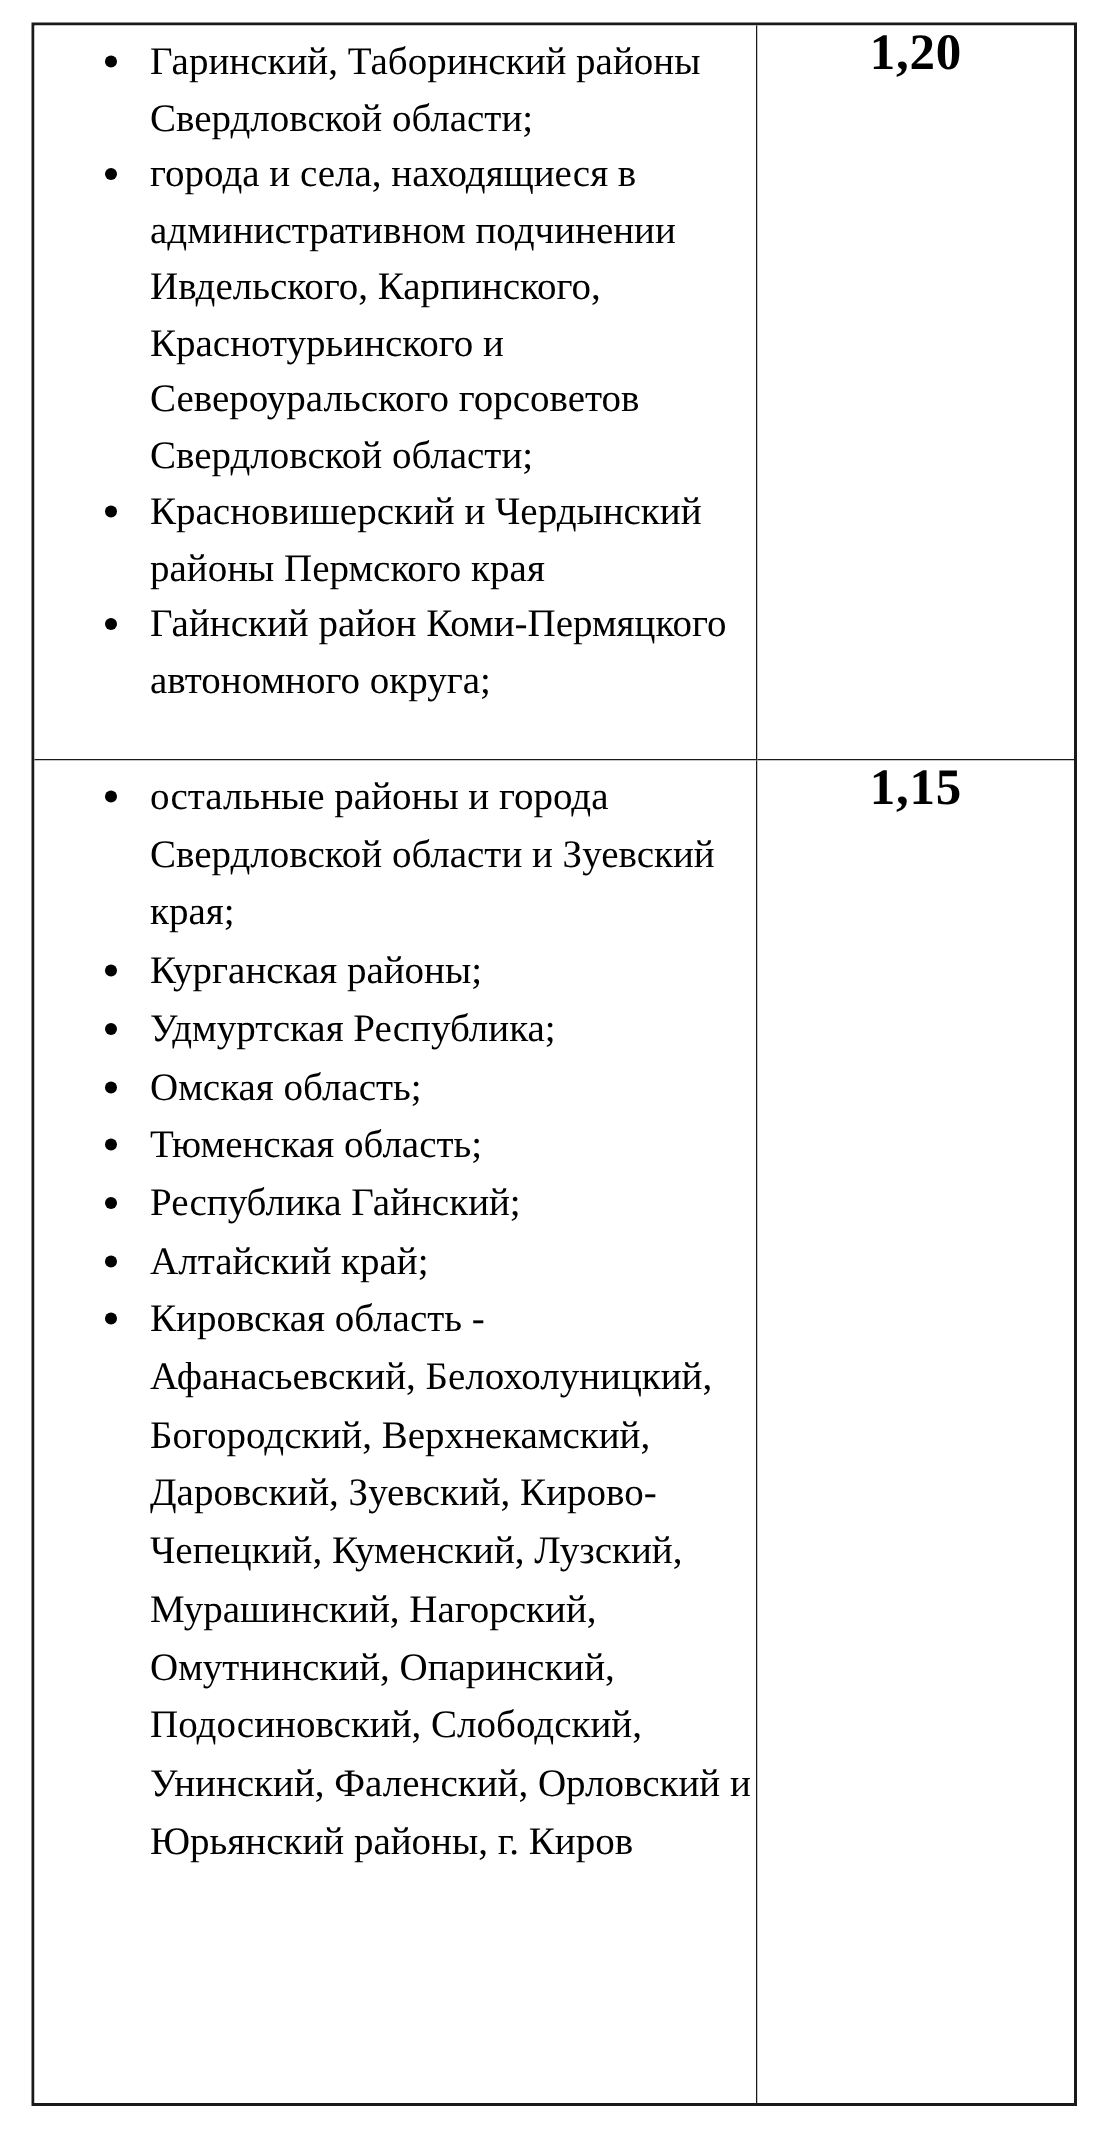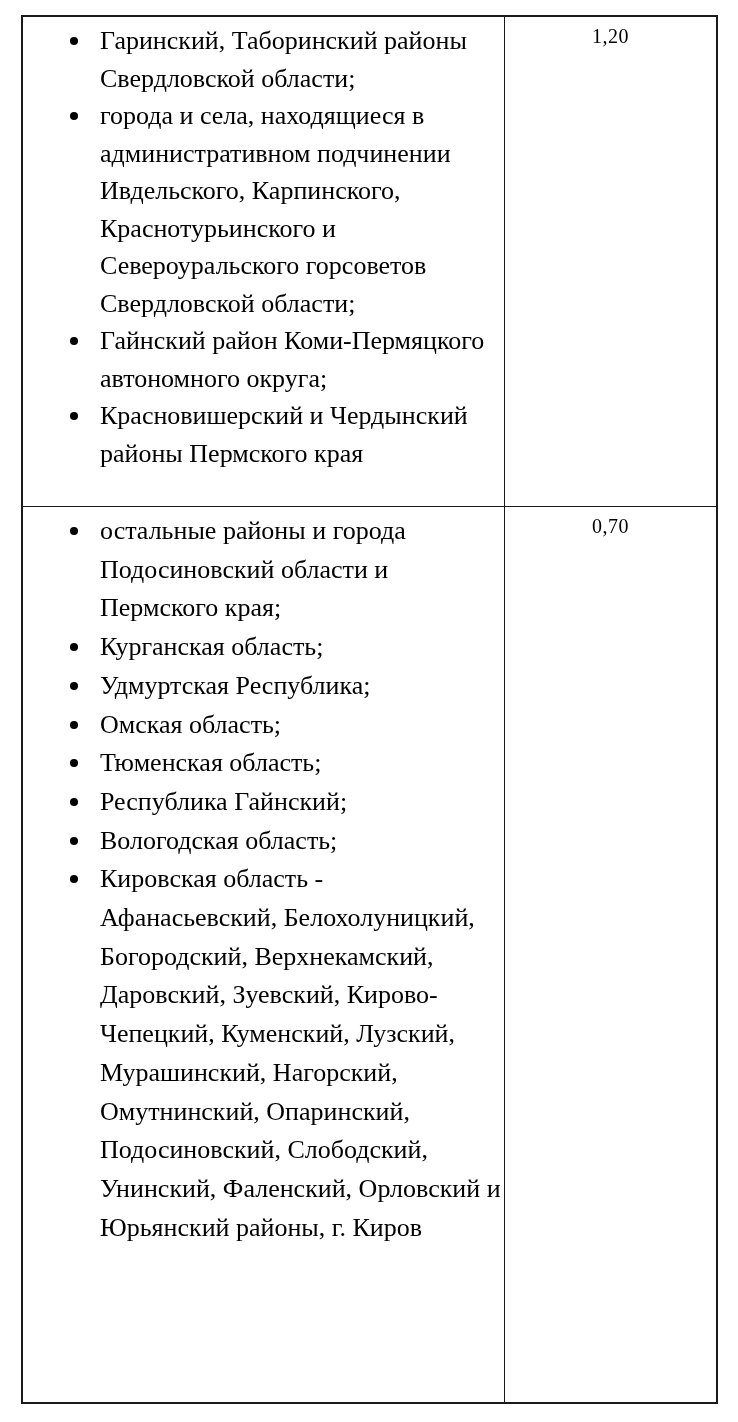--- a/index.html
+++ b/index.html
@@ -60,52 +60,52 @@
     height: 8px;
     border-radius: 50%;
     background: #000000;
     margin: 15px 22px 0 0;
   }
   .coef-cell {
     text-align: center;
     padding-top: 0;
   }
   .coef {
-    font-weight: normal;
-    font-size: 20px;
+    font-weight: bold;
+    font-size: 34px;
     line-height: 38.5px;
     letter-spacing: 0.5px;
   }
 </style>
 </head>
 <body>
 
 <div class="page">
   <div class="doc-table">
   <div class="cell regions-cell row-0 not-last-row">
     <ul class="region-list">
           <li class="region-item">Гаринский, Таборинский районы Свердловской области;</li>
           <li class="region-item">города и села, находящиеся в административном подчинении Ивдельского, Карпинского, Краснотурьинского и Североуральского горсоветов Свердловской области;</li>
+          <li class="region-item">Красновишерский и Чердынский районы Пермского края</li>
           <li class="region-item">Гайнский район Коми-Пермяцкого автономного округа;</li>
-          <li class="region-item">Красновишерский и Чердынский районы Пермского края</li>
         </ul>
   </div>
   <div class="cell coef-cell row-0 not-last-row">
     <div class="coef">1,20</div>
   </div>
 
   <div class="cell regions-cell row-1">
     <ul class="region-list">
-          <li class="region-item">остальные районы и города Подосиновский области и Пермского края;</li>
-          <li class="region-item">Курганская область;</li>
+          <li class="region-item">остальные районы и города Свердловской области и Зуевский края;</li>
+          <li class="region-item">Курганская районы;</li>
           <li class="region-item">Удмуртская Республика;</li>
           <li class="region-item">Омская область;</li>
           <li class="region-item">Тюменская область;</li>
           <li class="region-item">Республика Гайнский;</li>
-          <li class="region-item">Вологодская область;</li>
+          <li class="region-item">Алтайский край;</li>
           <li class="region-item">Кировская область - Афанасьевский, Белохолуницкий, Богородский, Верхнекамский, Даровский, Зуевский, Кирово-Чепецкий, Куменский, Лузский, Мурашинский, Нагорский, Омутнинский, Опаринский, Подосиновский, Слободский, Унинский, Фаленский, Орловский и Юрьянский районы, г. Киров</li>
         </ul>
   </div>
   <div class="cell coef-cell row-1">
-    <div class="coef">0,70</div>
+    <div class="coef">1,15</div>
   </div>
 </div>
 </div>
 
 </body></html>

